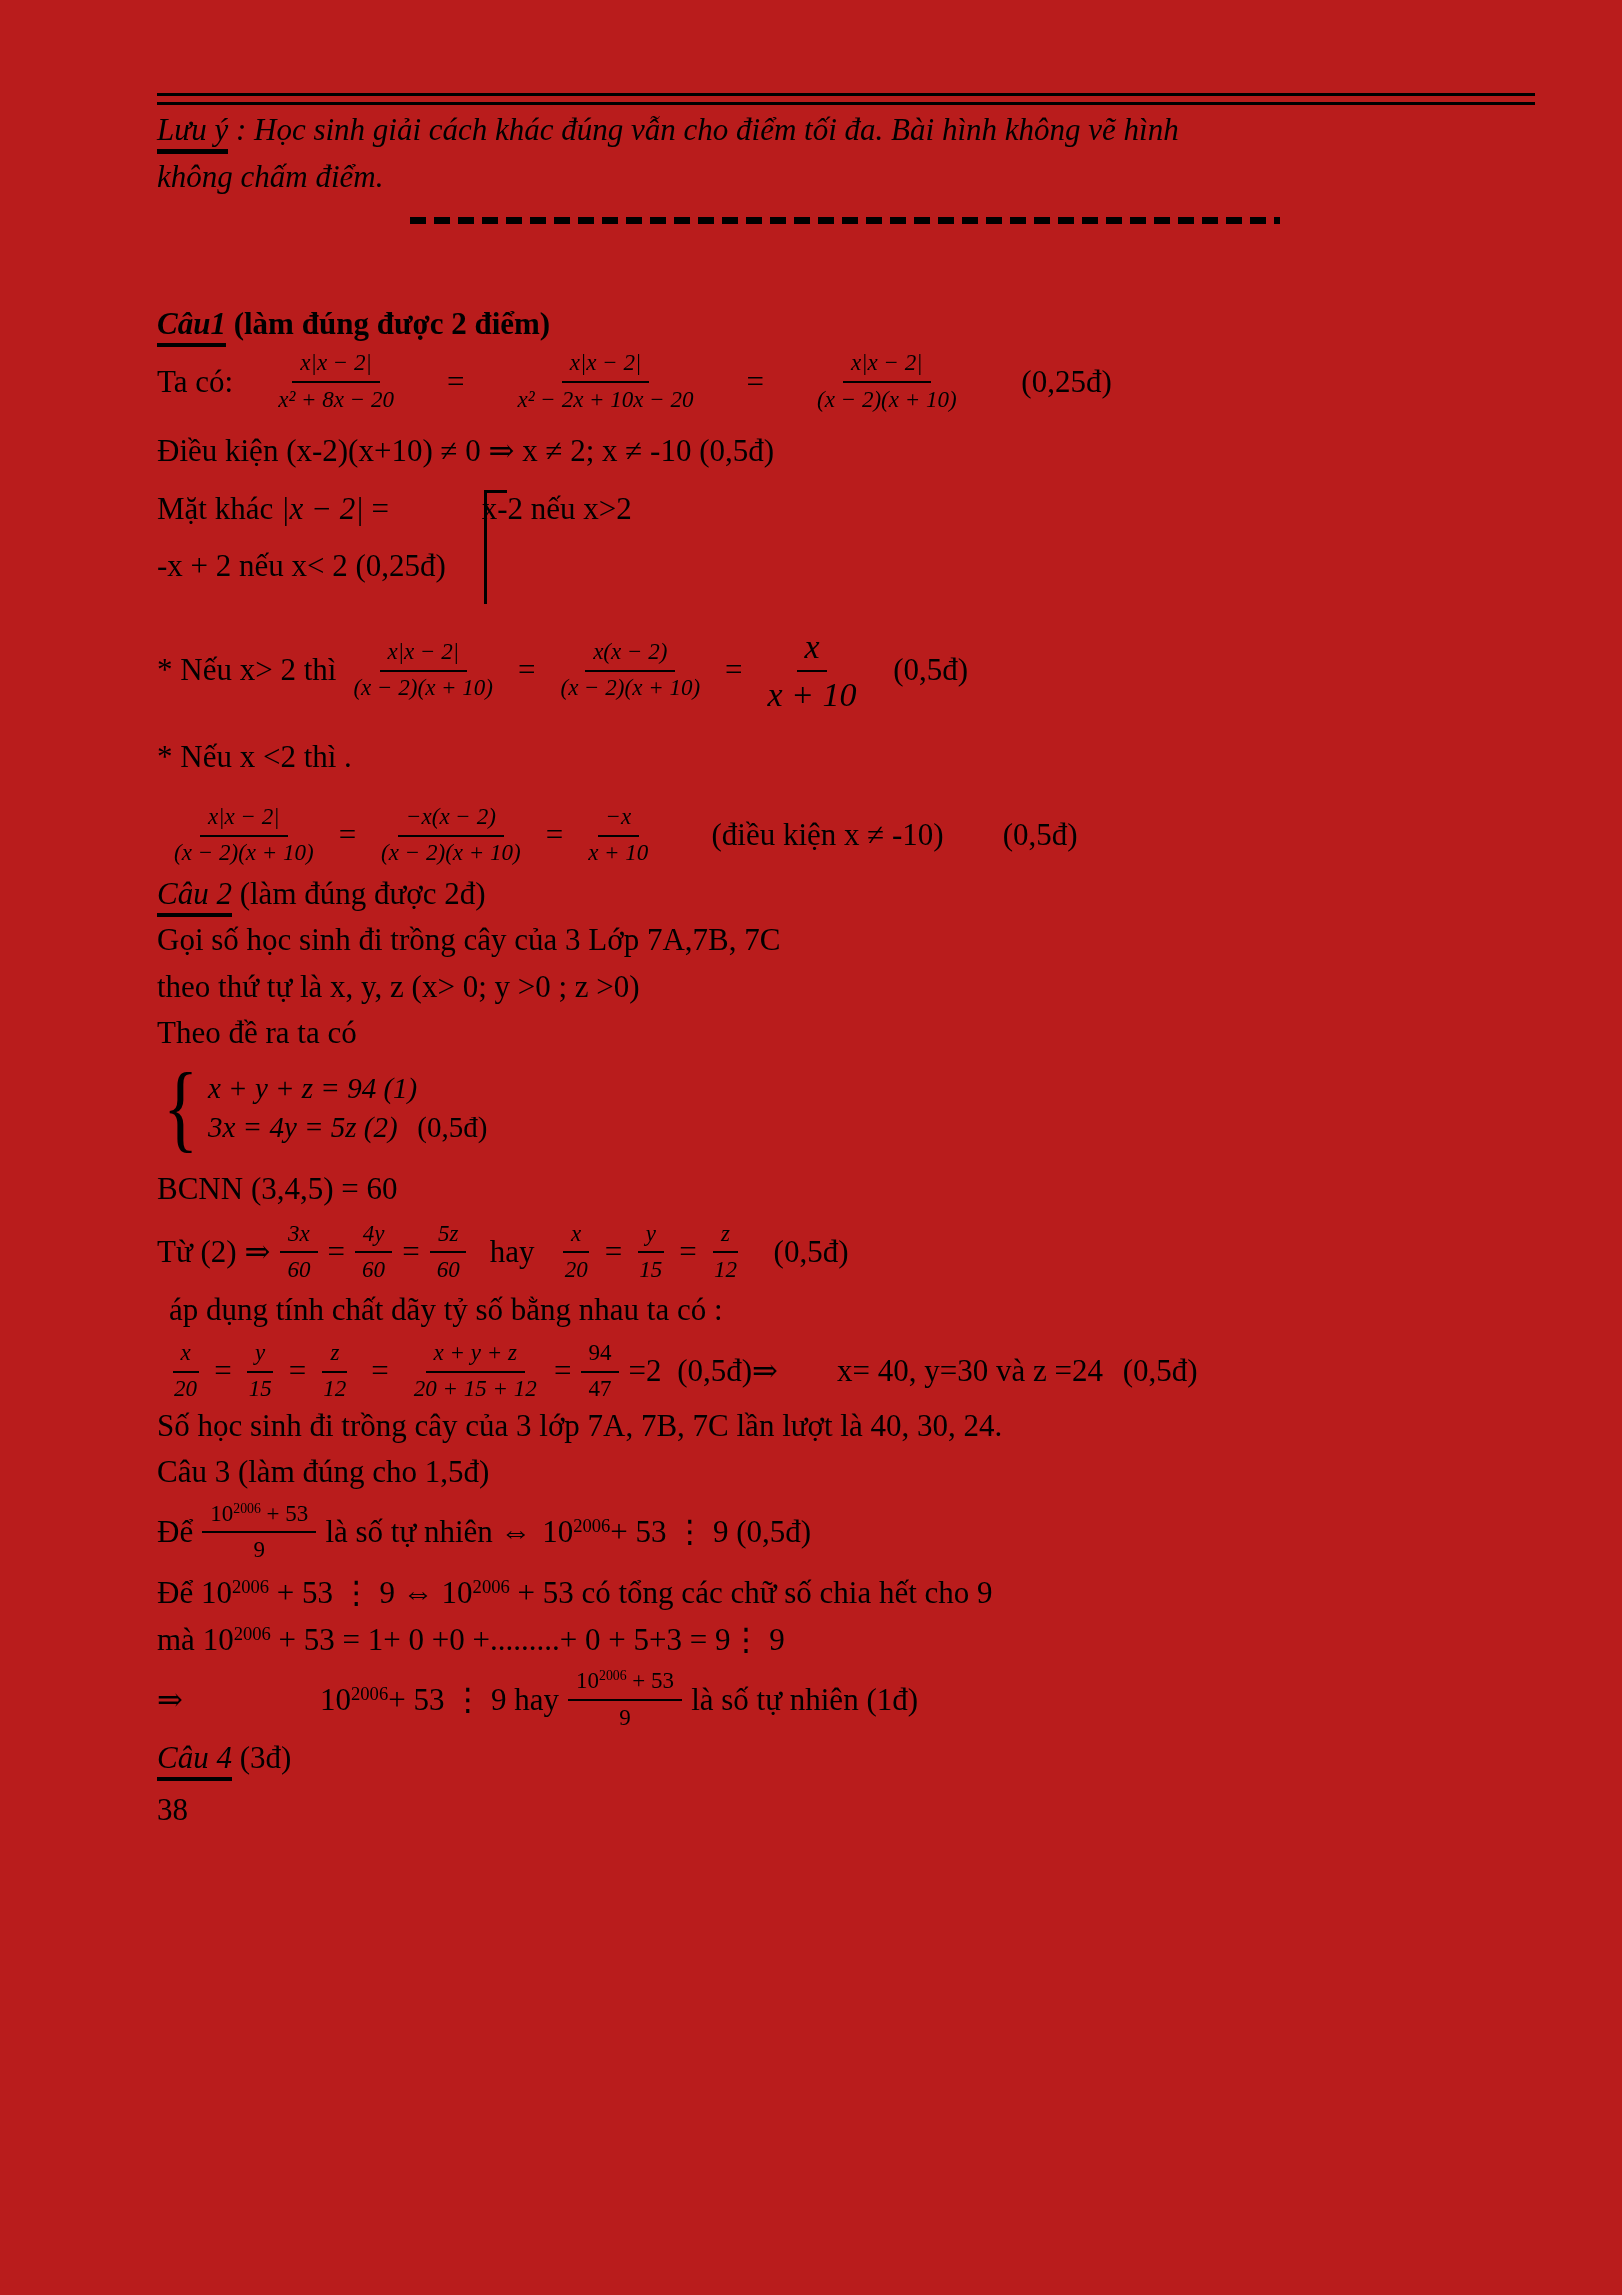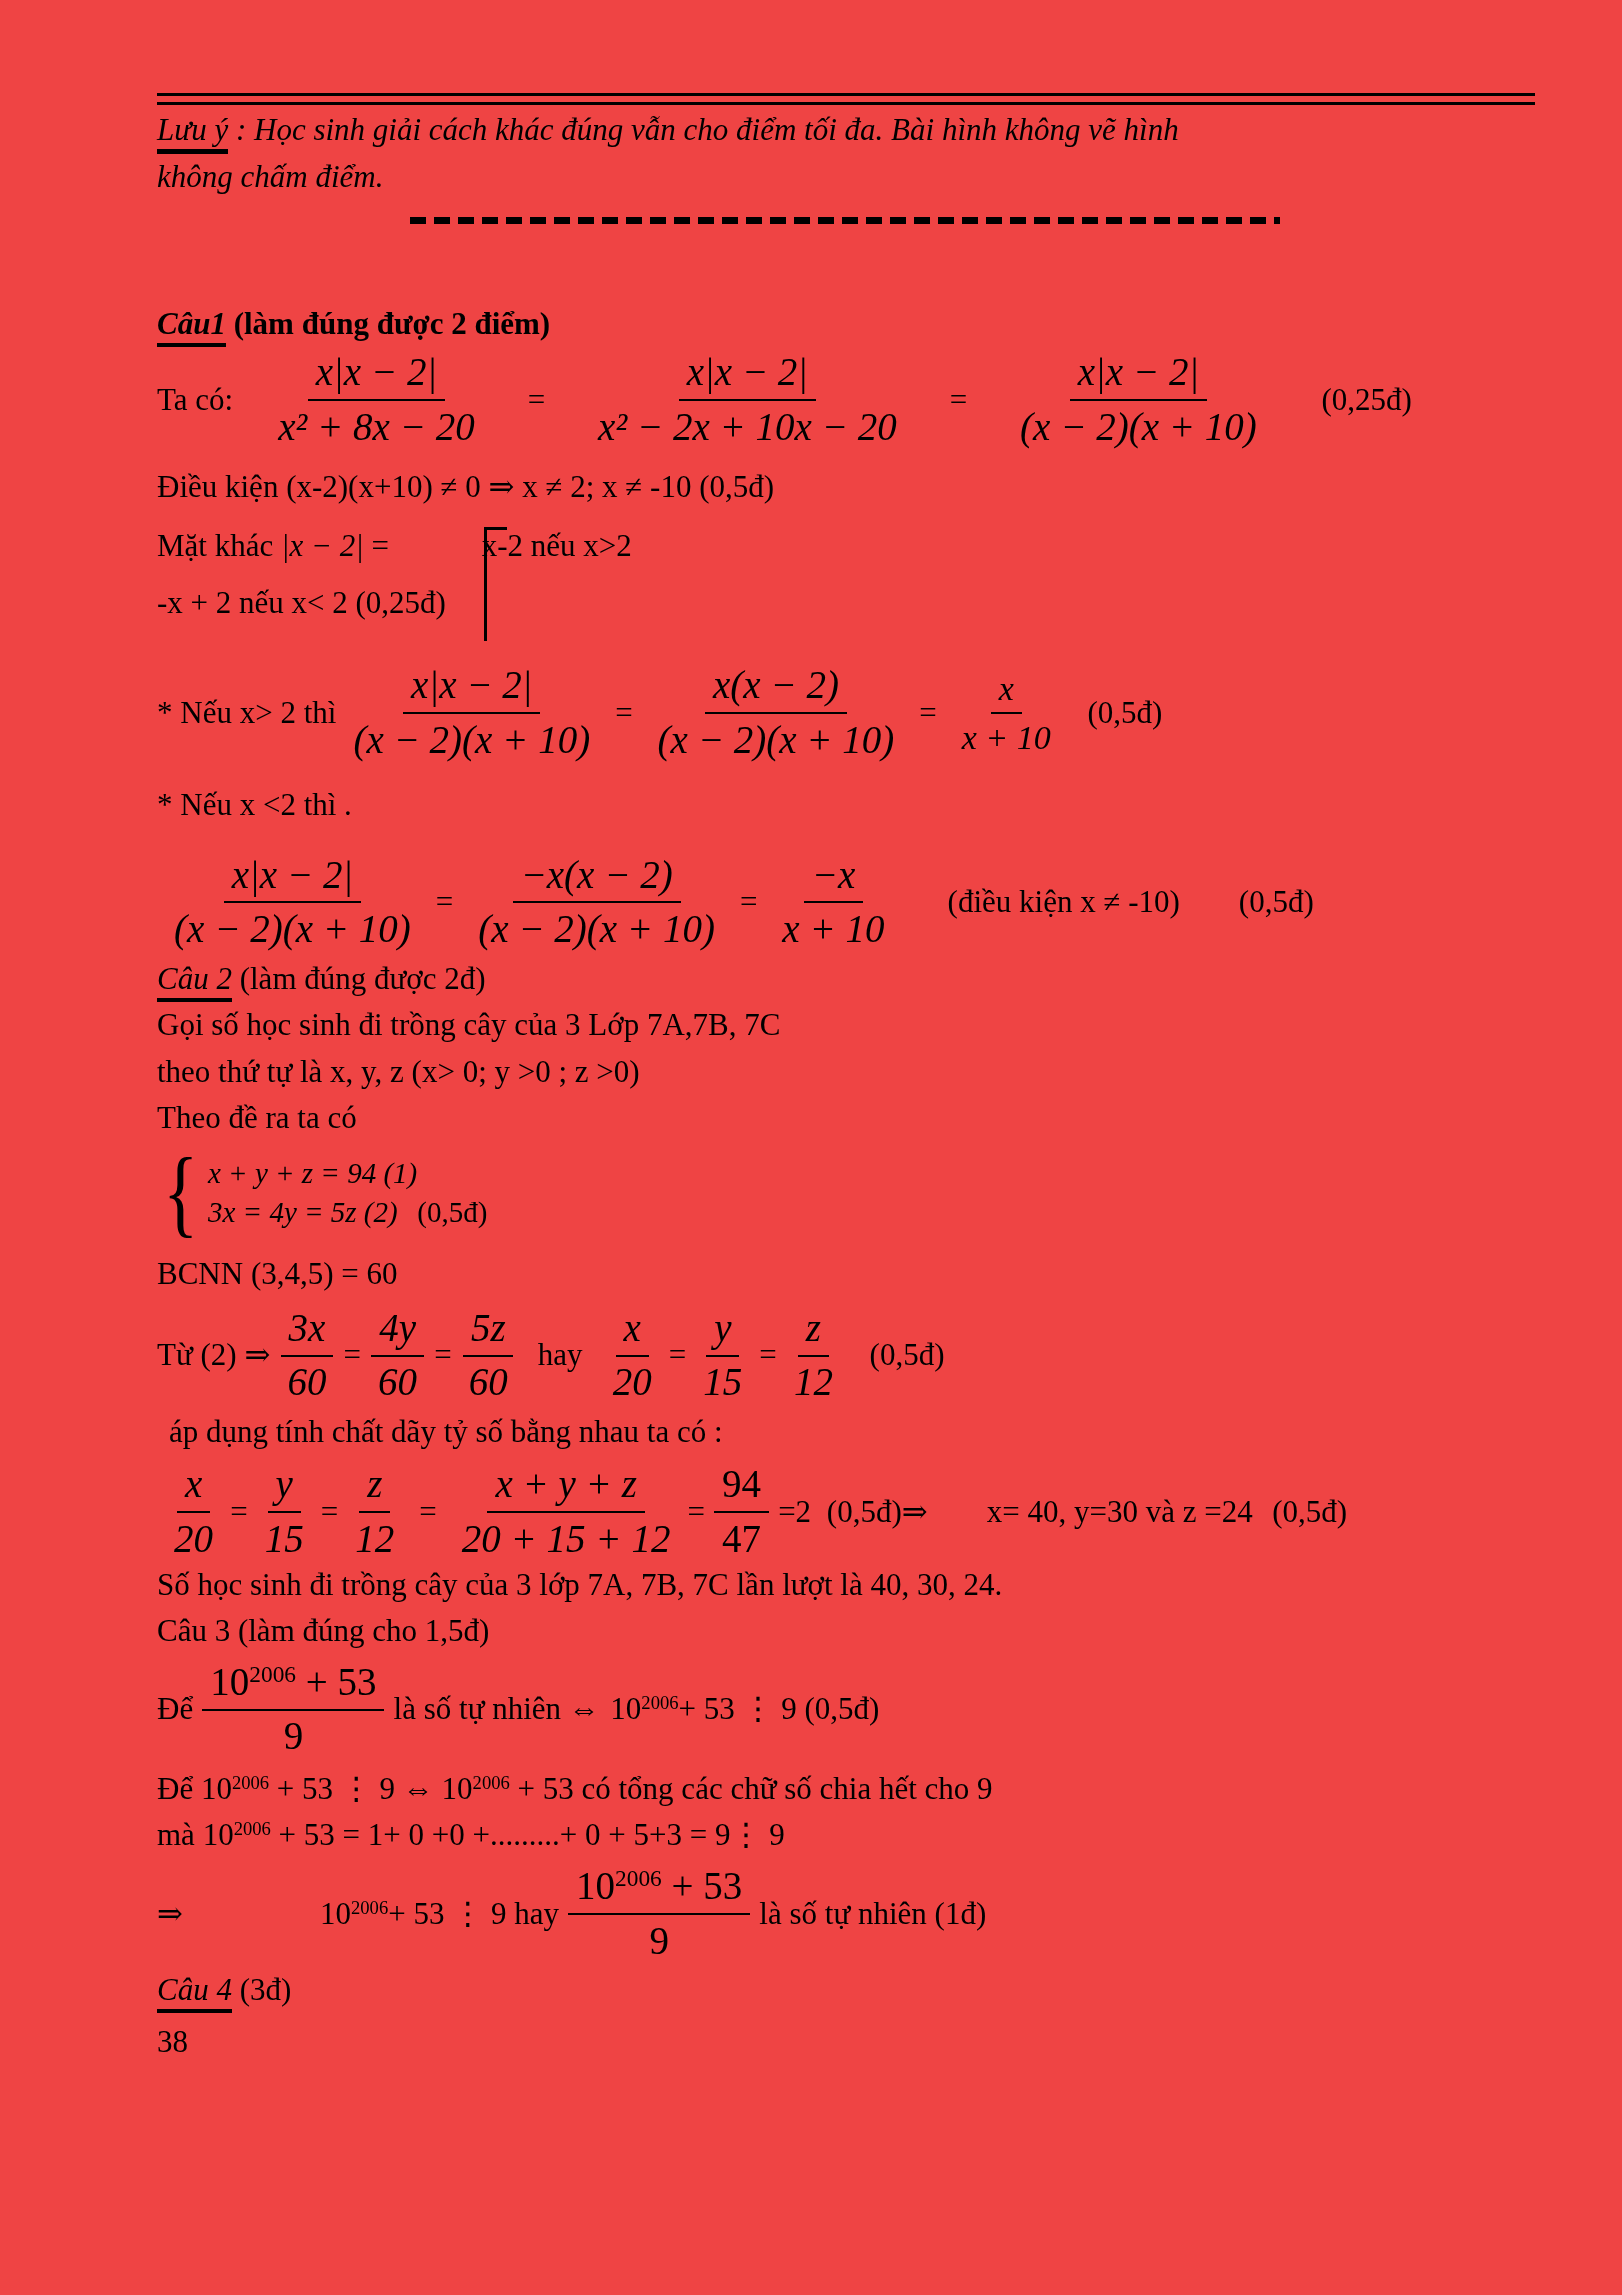--- a/index.html
+++ b/index.html
@@ -1,34 +1,34 @@
 <!DOCTYPE html>
 <html style="font-size:10.5px"><head>
 <meta charset="utf-8">
 <style>
   html,body{margin:0;padding:0;background:#777;}
   .page{
-    width:1622px;height:2295px;background:#ef4444;color:#000;
+    width:1622px;height:2295px;background:#b91c1c;color:#000;
     font-family:"Liberation Serif","DejaVu Serif",serif;
     font-size:31px;line-height:1.5;
     box-sizing:border-box;
     padding:93px 88px 0 157px;
     position:relative;overflow:hidden;
   }
   .rule-double{border-top:3.9px solid #000;border-bottom:3.9px solid #000;height:5.9px;width:1378px;}
   .note{font-style:italic;margin:2.6px 0 0 0;}
   .note-label{border-bottom:5.2px solid #000;padding-bottom:1.3px;}
   .dashed{margin-top:17px;margin-left:253px;width:870px;height:6.5px;
     background:repeating-linear-gradient(90deg,#000 0 15.7px,transparent 15.7px 24px);}
   .title-wrap{text-align:center;margin-top:42px;}
   .title{font-weight:bold;font-size:47px;line-height:1.2;border-bottom:8.5px solid #000;padding:0 5.2px 2.6px 5.2px;display:inline-block;}
   .heading{margin-top:0;}
   .hlbl{font-style:italic;border-bottom:4.6px solid #000;padding-bottom:2px;}
   .mrow{display:flex;align-items:center;flex-wrap:nowrap;}
-  .frac{display:inline-flex;flex-direction:column;align-items:center;text-align:center;margin:0 9.2px;font-size:39px;line-height:1.15;}
+  .frac{display:inline-flex;flex-direction:column;align-items:center;text-align:center;margin:0 9.2px;font-size:23px;line-height:1.15;}
   .frac .num{padding:0 7.9px 3.9px 7.9px;border-bottom:2.6px solid #000;white-space:nowrap;}
   .frac .den{padding:3.9px 7.9px 0 7.9px;white-space:nowrap;}
   .it{font-style:italic;}
   .eq{margin:0 7.9px;}
   .score{margin-left:19.6px;}
   sup{font-size:0.6em;line-height:0;vertical-align:0.55em;}
   .piecewise{position:relative;margin-top:12px;}
   .bracket{position:absolute;left:327px;top:3.9px;width:19.6px;height:111px;border-left:3.9px solid #000;border-top:3.9px solid #000;}
   .case-gap{display:inline-block;width:85px;}
   .system{margin-top:9.2px;}

